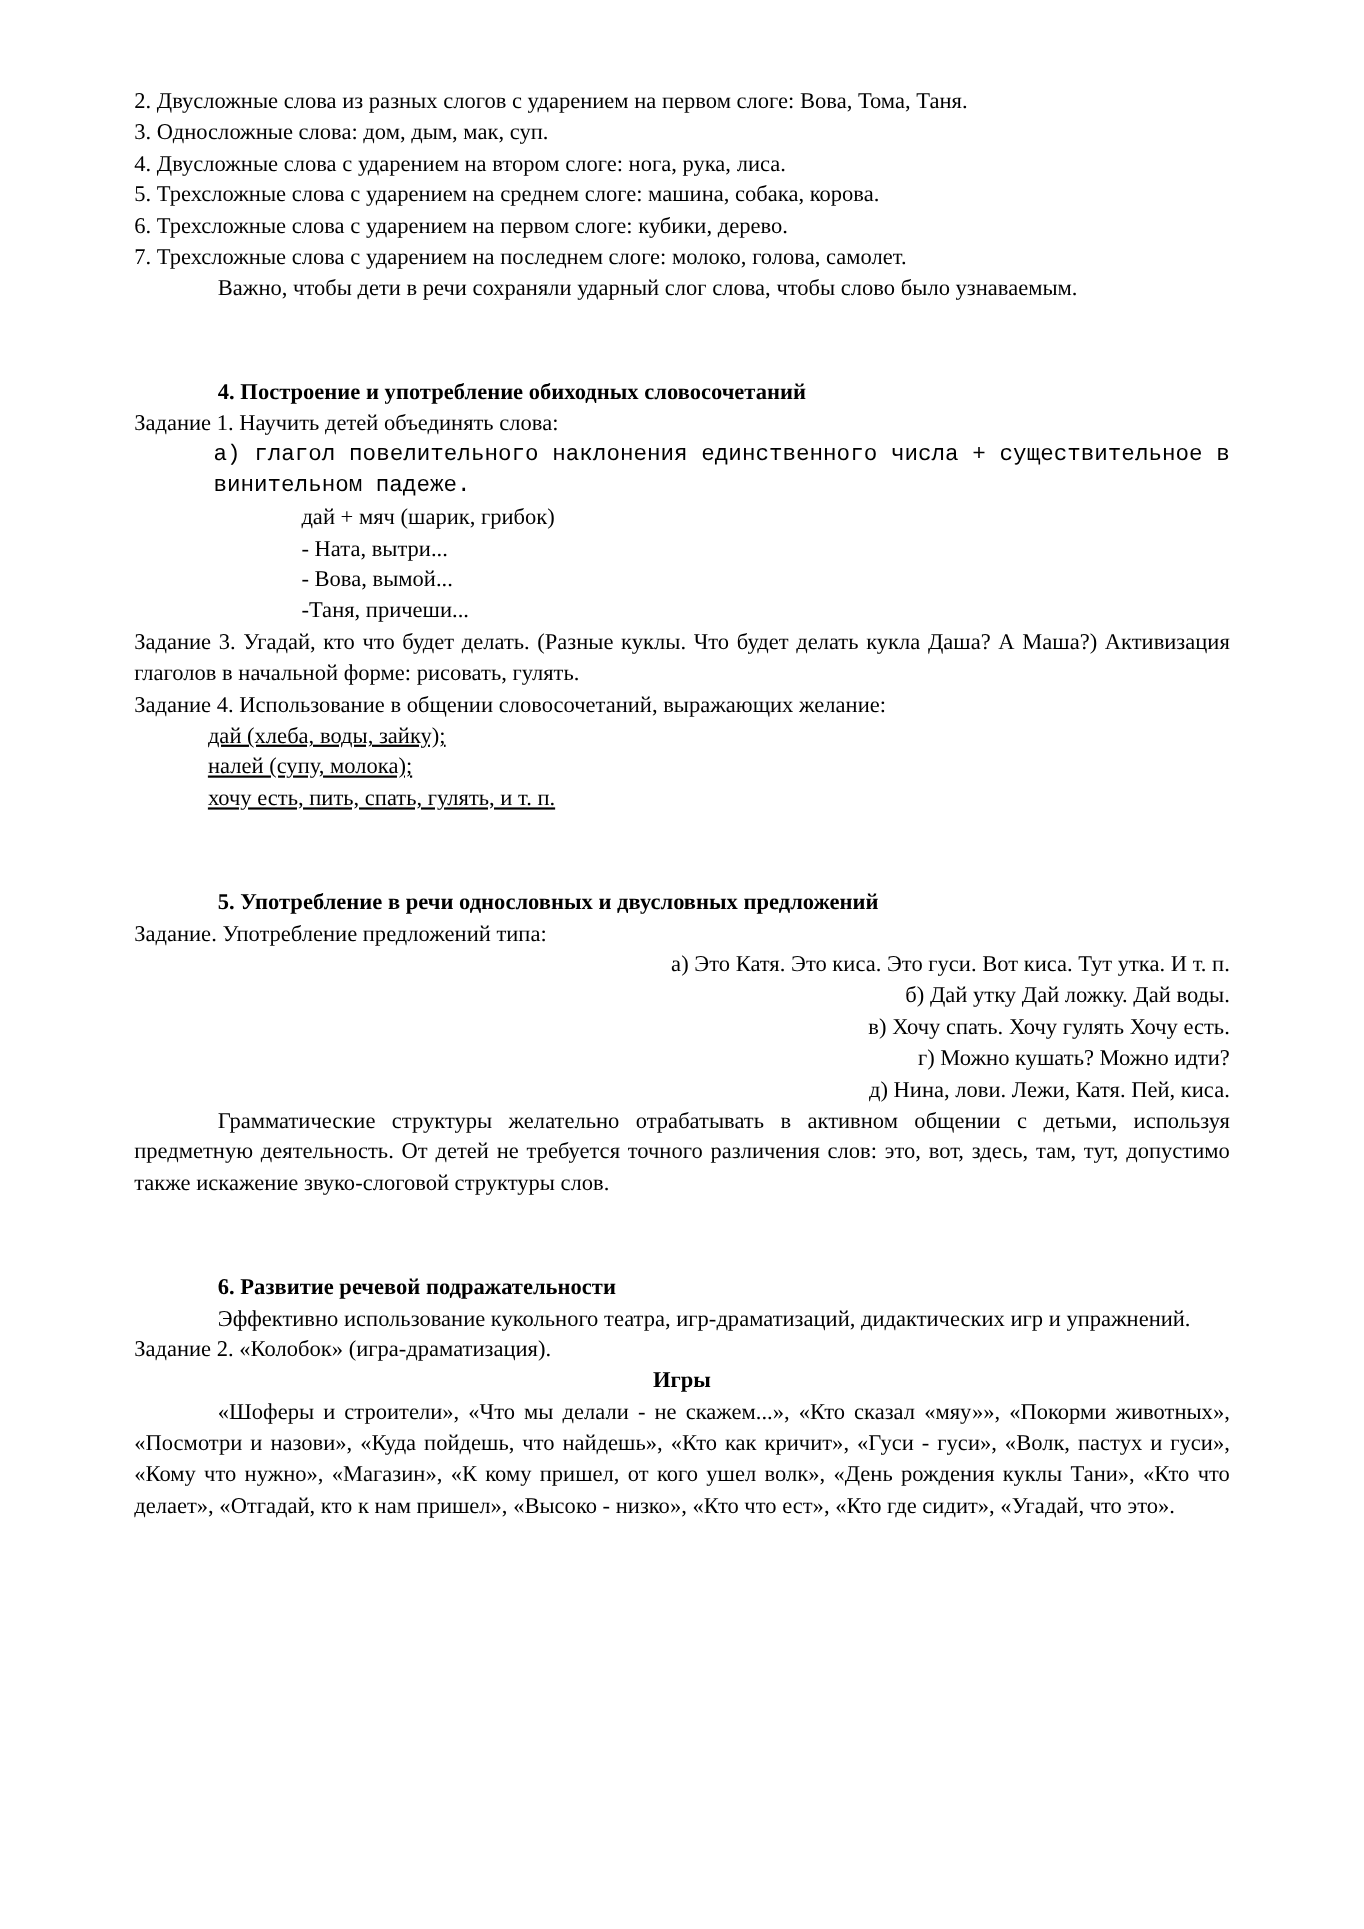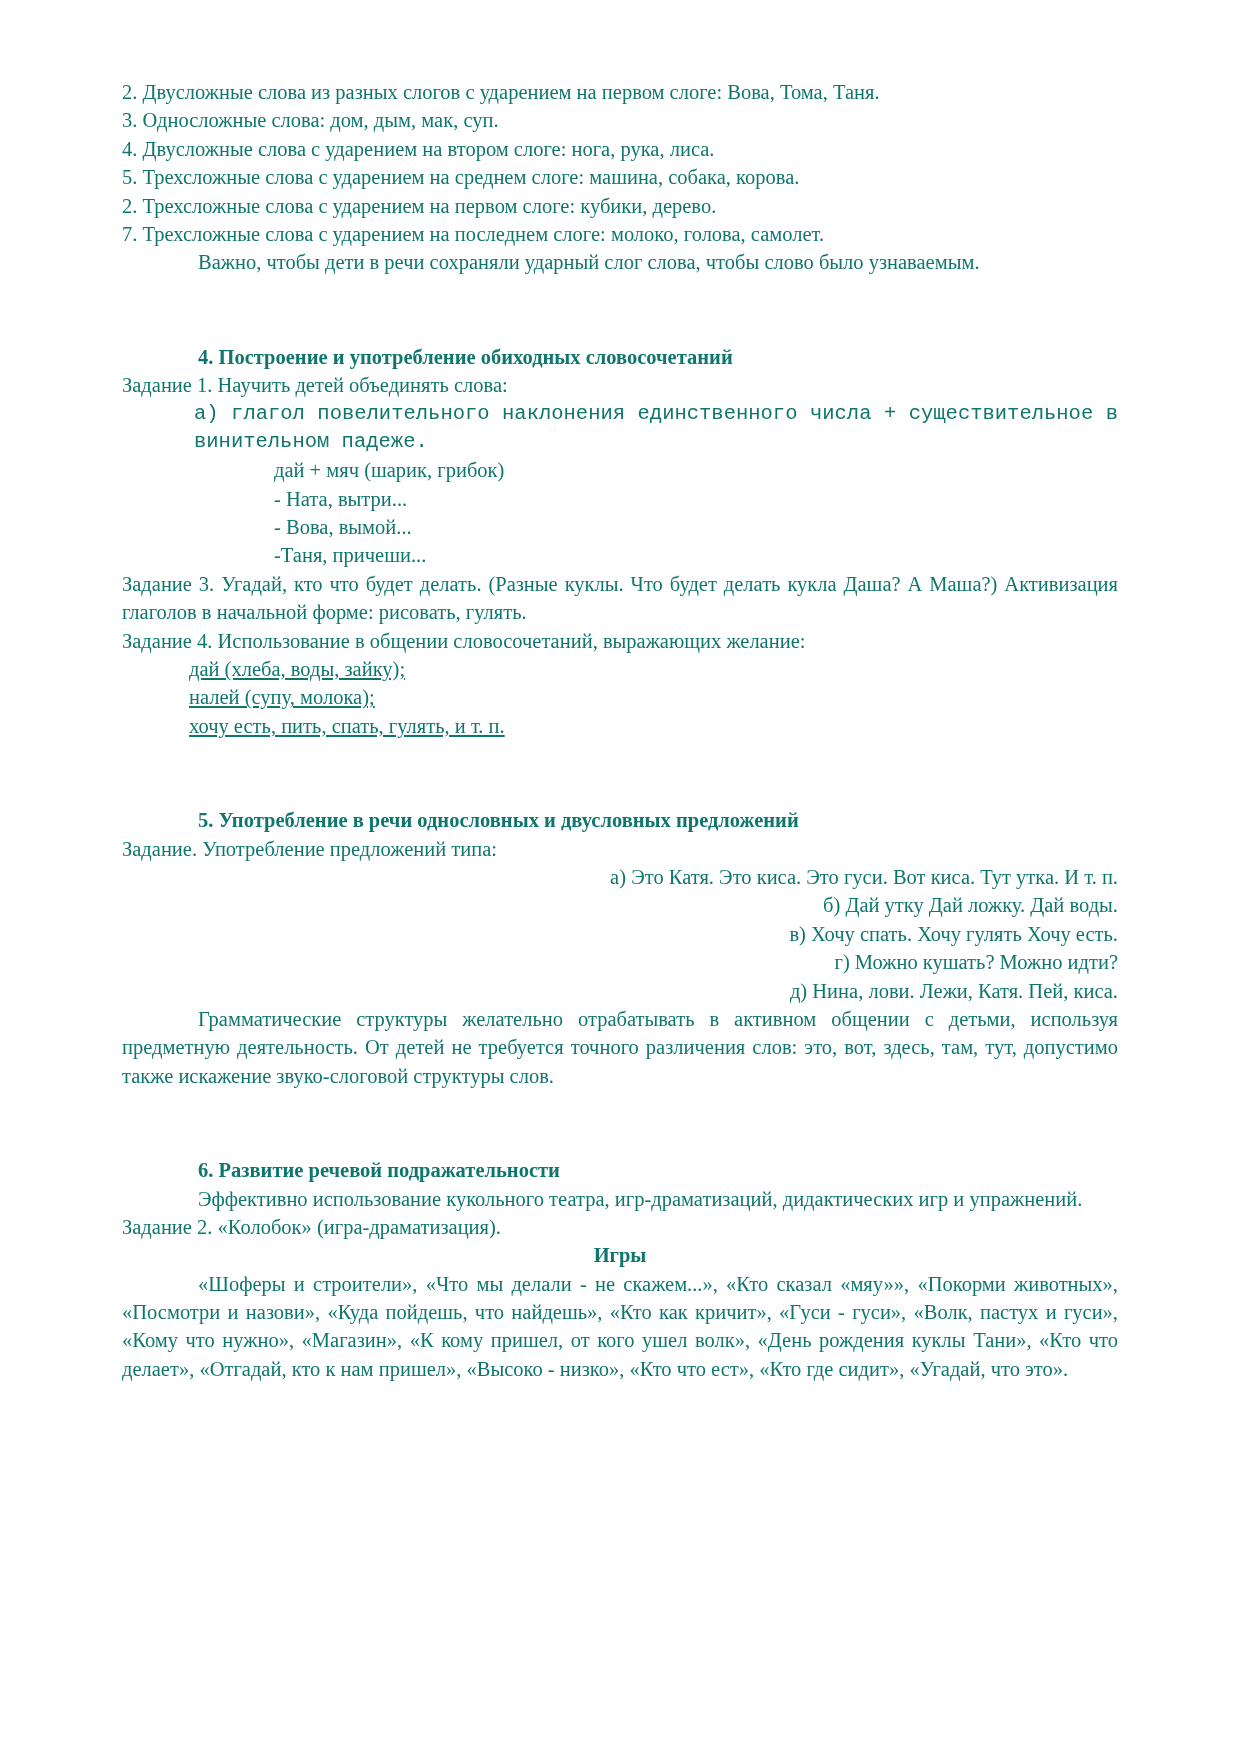--- a/index.html
+++ b/index.html
@@ -12,21 +12,21 @@
     position: relative;
     width: 1240px;
     height: 1754px;
     background: #ffffff;
     margin: 0 auto;
     box-sizing: border-box;
     padding: 78px 122px 60px 122px;
     font-family: "Liberation Serif", "DejaVu Serif", serif;
     font-size: 20.5px;
     line-height: 1.385;
-    color: #0f766e;
+    color: #000000;
     overflow: hidden;
   }
   .body-col {
     width: 996px;
   }
   p {
     margin: 0;
     padding: 0;
   }
   .flush {
@@ -74,21 +74,21 @@
 </head>
 <body>
 
 <div class="page">
   <div class="body-col">
 
     <p class="flush">2. Двусложные слова из разных слогов с ударением на первом слоге: Вова, Тома, Таня.</p>
     <p class="flush">3. Односложные слова: дом, дым, мак, суп.</p>
     <p class="flush">4.  Двусложные слова с ударением на втором слоге: нога, рука, лиса.</p>
     <p class="flush">5. Трехсложные слова с ударением на среднем слоге: машина, собака, корова.</p>
-    <p class="flush">2.  Трехсложные слова с ударением на первом слоге: кубики, дерево.</p>
+    <p class="flush">6.  Трехсложные слова с ударением на первом слоге: кубики, дерево.</p>
     <p class="flush">7. Трехсложные слова с ударением на последнем слоге: молоко, голова, самолет.</p>
     <p class="just indent-first">Важно, чтобы дети в речи сохраняли ударный слог слова, чтобы слово было узнаваемым.</p>
 
     <div class="gap-xl"></div>
 
     <p class="section-head">4. Построение и употребление обиходных словосочетаний</p>
     <p class="flush">Задание 1. Научить детей объединять слова:</p>
     <p class="hang-a just">а) глагол повелительного наклонения единственного числа + существительное в винительном падеже.</p>
     <p class="hang-b">дай + мяч (шарик, грибок)</p>
     <p class="hang-b">- Ната, вытри...</p>

